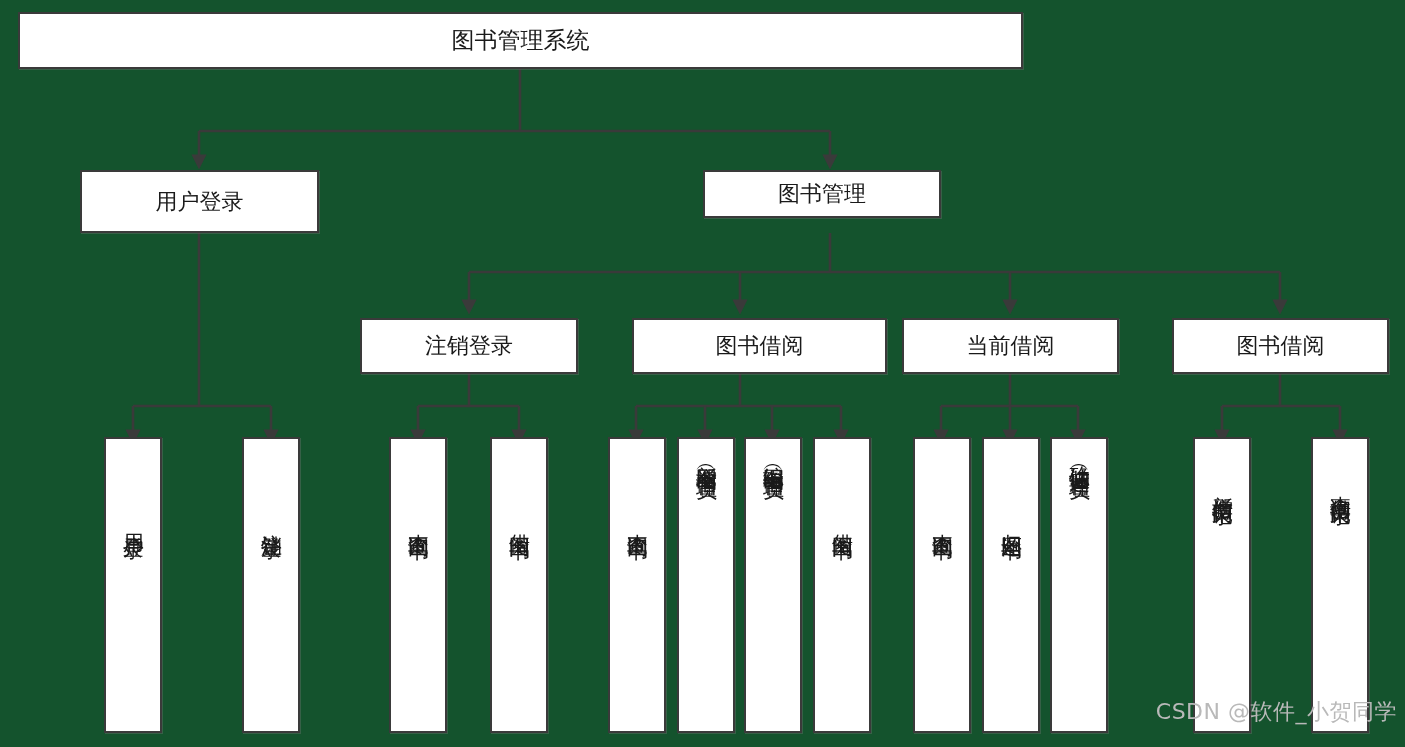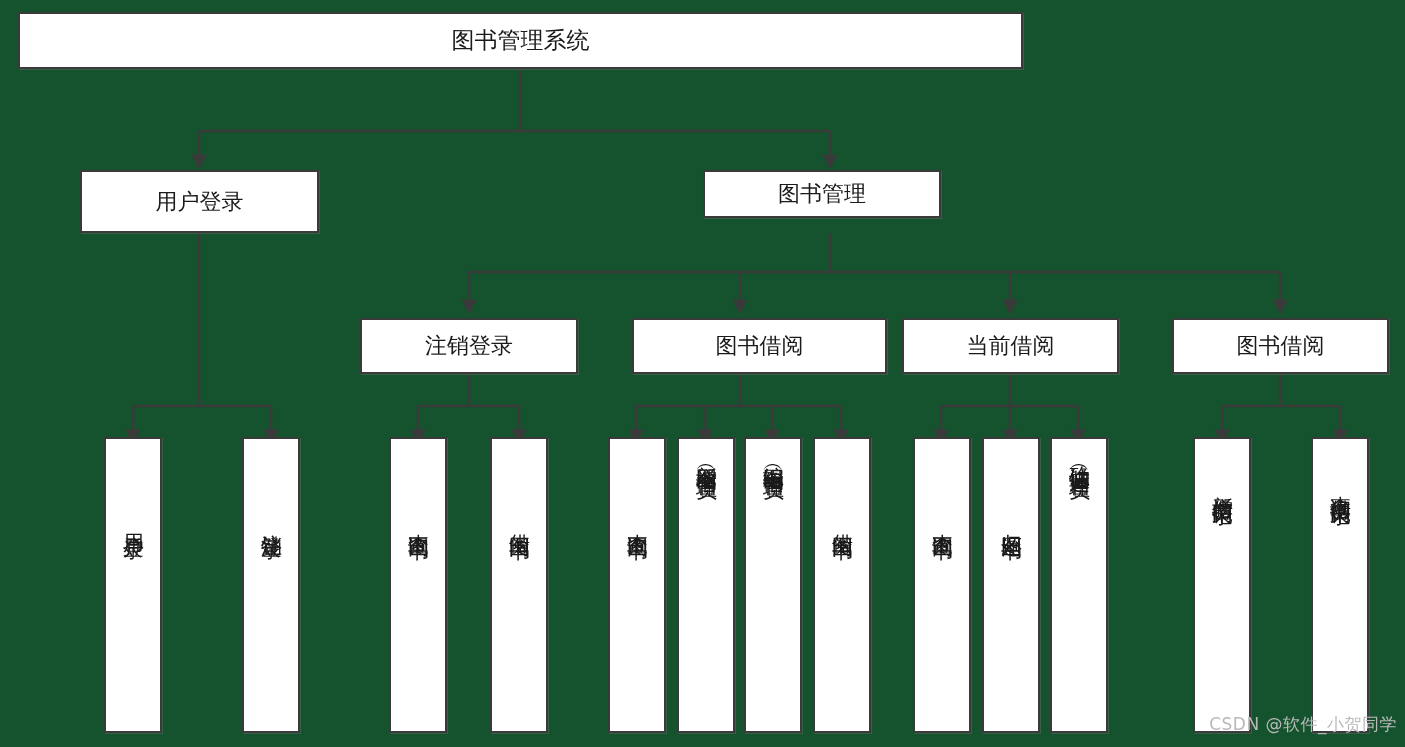--- a/index.html
+++ b/index.html
@@ -59,22 +59,22 @@
   .node.v .lbl {
     writing-mode: vertical-rl;
     text-orientation: upright;
     letter-spacing: 2px;
     line-height: 1.0;
     white-space: nowrap;
   }
   .watermark {
     position: absolute;
     right: 8px;
-    bottom: 11px;
-    font-size: 17px;
+    bottom: 20px;
+    font-size: 22px;
     color: #b9b9b9;
     letter-spacing: 0.5px;
     white-space: nowrap;
     font-family: "DejaVu Sans", "Liberation Sans", sans-serif;
   }
 </style>
 </head>
 <body>
 
 <div id="canvas">

